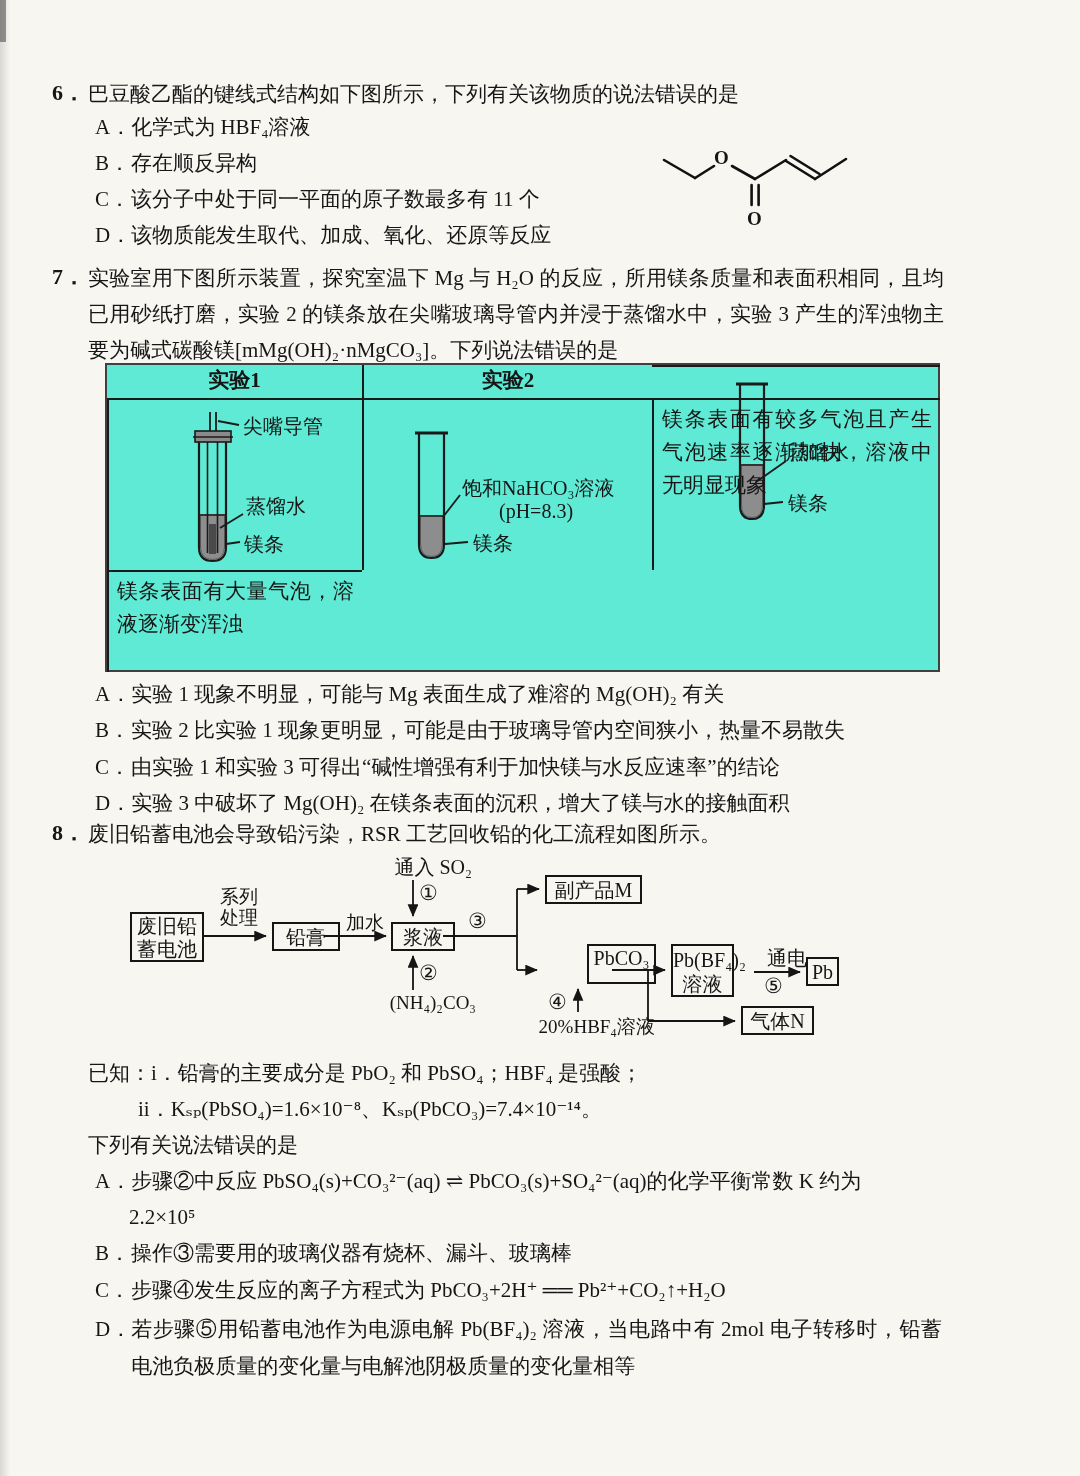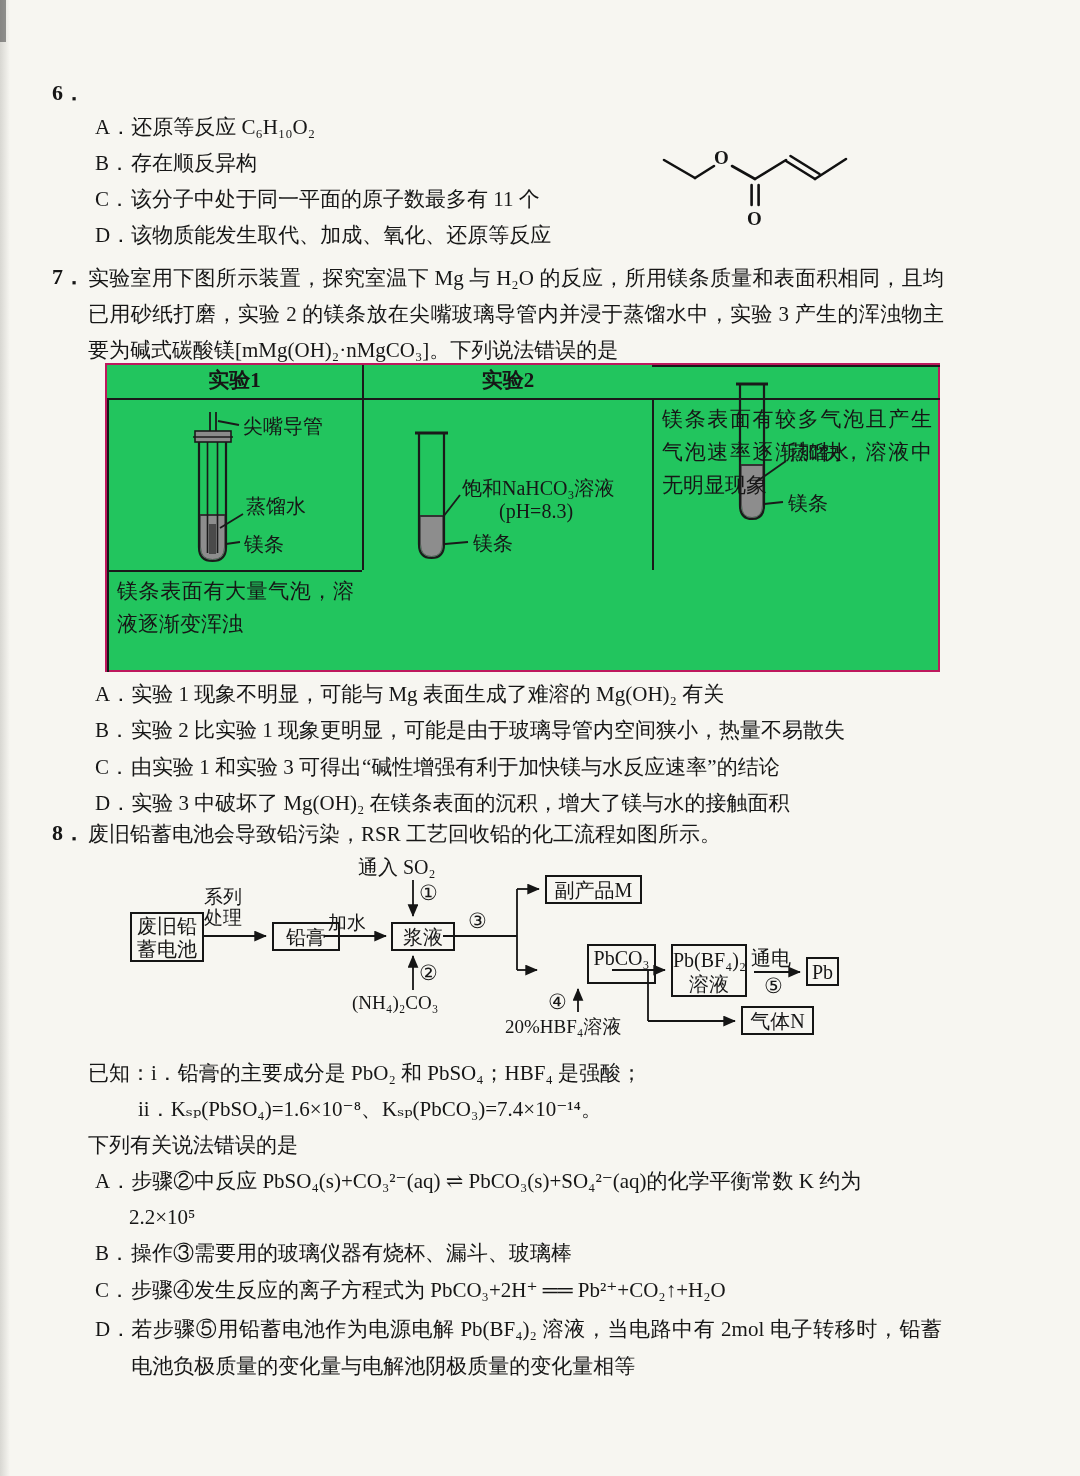--- a/index.html
+++ b/index.html
@@ -11,54 +11,55 @@
   .abs{position:absolute;}
   .qnum{font-size:22px;font-weight:bold;}
   .stem{font-size:21px;line-height:36px;text-align:justify;}
   .opt{display:flex;font-size:21px;line-height:31px;}
   .ol{flex:0 0 36px;}
   .ot{flex:1;text-align:justify;}
   .line{font-size:21px;line-height:30px;white-space:nowrap;}
   
   .extable{
     position:absolute;left:105px;top:363px;width:835px;height:309px;
-    border:2px solid #be185d;display:grid;
+    border:2px solid #404040;display:grid;
     grid-template-columns:255px 290px 288px;
     grid-template-rows:33px 172px 102px;
-    background:#22c55e;box-sizing:border-box;
+    background:#5eead4;box-sizing:border-box;
   }
   .cell{position:relative;box-sizing:border-box;}
   .bl{border-left:2px solid #1a1a1a;}
   .bt{border-top:2px solid #1a1a1a;}
   .th{font-size:21px;font-weight:bold;text-align:center;line-height:31px;}
   .obs{padding:3px 8px;font-size:21px;line-height:33px;text-align:justify;}
   .dlabel{position:absolute;font-size:20px;white-space:nowrap;}
   
   .fbox{
     position:absolute;border:2px solid #151515;background:transparent;
     font-size:20px;text-align:center;box-sizing:border-box;white-space:nowrap;
   }
-  .flabel{position:absolute;font-size:19px;text-align:left;white-space:nowrap;}
+  .flabel{position:absolute;font-size:19px;text-align:right;white-space:nowrap;}
   .fcirc{position:absolute;font-size:21px;line-height:23px;}
   .footer{position:absolute;left:0;right:0;text-align:center;font-size:20px;color:#222;}
   svg{display:block;}
 </style>
 </head>
 <body>
 
 <div class="page">
 
   <div class="abs" style="left:0;top:0;width:10px;height:1476px;background:linear-gradient(90deg,#d8d7d2,rgba(216,215,210,0));"></div>
   <div class="abs" style="left:0;top:0;width:6px;height:42px;background:#444;opacity:.55;"></div>
 
   <div class="abs qnum" style="left:52px;top:78px;">6．</div>
+  <div class="abs stem" style="left:88px;top:76px;width:760px;">巴豆酸乙酯的键线式结构如下图所示，下列有关该物质的说法错误的是</div>
 
   <div class="abs opt" style="left:95px;top:112px;width:560px;">
     <span class="ol">A．</span>
-    <span class="ot">还原等反应 C₆H₁₀O₂</span>
+    <span class="ot">化学式为 HBF₄溶液</span>
   </div>
   <div class="abs opt" style="left:95px;top:148px;width:560px;">
     <span class="ol">B．</span>
     <span class="ot">存在顺反异构</span>
   </div>
   <div class="abs opt" style="left:95px;top:184px;width:620px;">
     <span class="ol">C．</span>
     <span class="ot">该分子中处于同一平面的原子数最多有 11 个</span>
   </div>
   <div class="abs opt" style="left:95px;top:220px;width:620px;">
@@ -209,21 +210,21 @@
       <div>系列</div>
       <div>处理</div>
     </div>
     <div class="fbox" style="left:272px;top:74px;width:68px;height:29px;line-height:26px;">铅膏</div>
     <div class="flabel" style="left:328px;top:62px;width:56px;">加水</div>
     <div class="fbox" style="left:391px;top:74px;width:64px;height:29px;line-height:26px;">浆液</div>
     <div class="fbox" style="left:545px;top:27px;width:97px;height:29px;line-height:26px;">副产品M</div>
     <div class="fbox" style="left:543px;top:96px;width:69px;height:40px;line-height:25px;margin-left:44px;">PbCO₃</div>
     <div class="flabel" style="left:352px;top:144px;width:124px;">(NH₄)₂CO₃</div>
     <div class="flabel" style="left:505px;top:166px;width:150px;">20%HBF₄溶液</div>
-    <div class="fbox" style="left:671px;top:96px;width:76px;height:53px;line-height:24px;padding-top:2px;">
+    <div class="fbox" style="left:671px;top:96px;width:63px;height:53px;line-height:24px;padding-top:2px;">
       <div>Pb(BF₄)₂</div>
       <div>溶液</div>
     </div>
     <div class="flabel" style="left:751px;top:97px;width:56px;font-size:20px;">通电</div>
     <div class="fbox" style="left:806px;top:109px;width:33px;height:29px;line-height:26px;">Pb</div>
     <div class="fbox" style="left:741px;top:158px;width:73px;height:29px;line-height:26px;">气体N</div>
   </div>
 
   <div class="abs line" style="left:88px;top:1058px;">已知：i．铅膏的主要成分是 PbO₂ 和 PbSO₄；HBF₄ 是强酸；</div>
   <div class="abs line" style="left:138px;top:1094px;">ii．Kₛₚ(PbSO₄)=1.6×10⁻⁸、Kₛₚ(PbCO₃)=7.4×10⁻¹⁴。</div>

